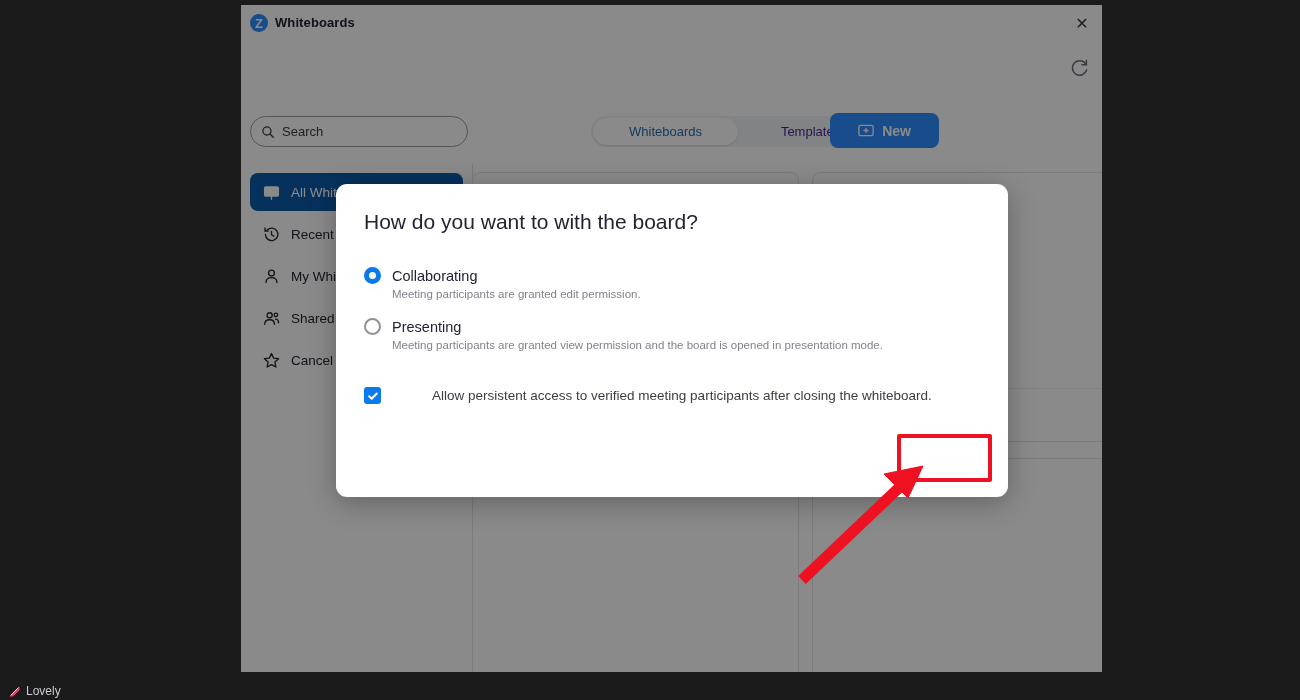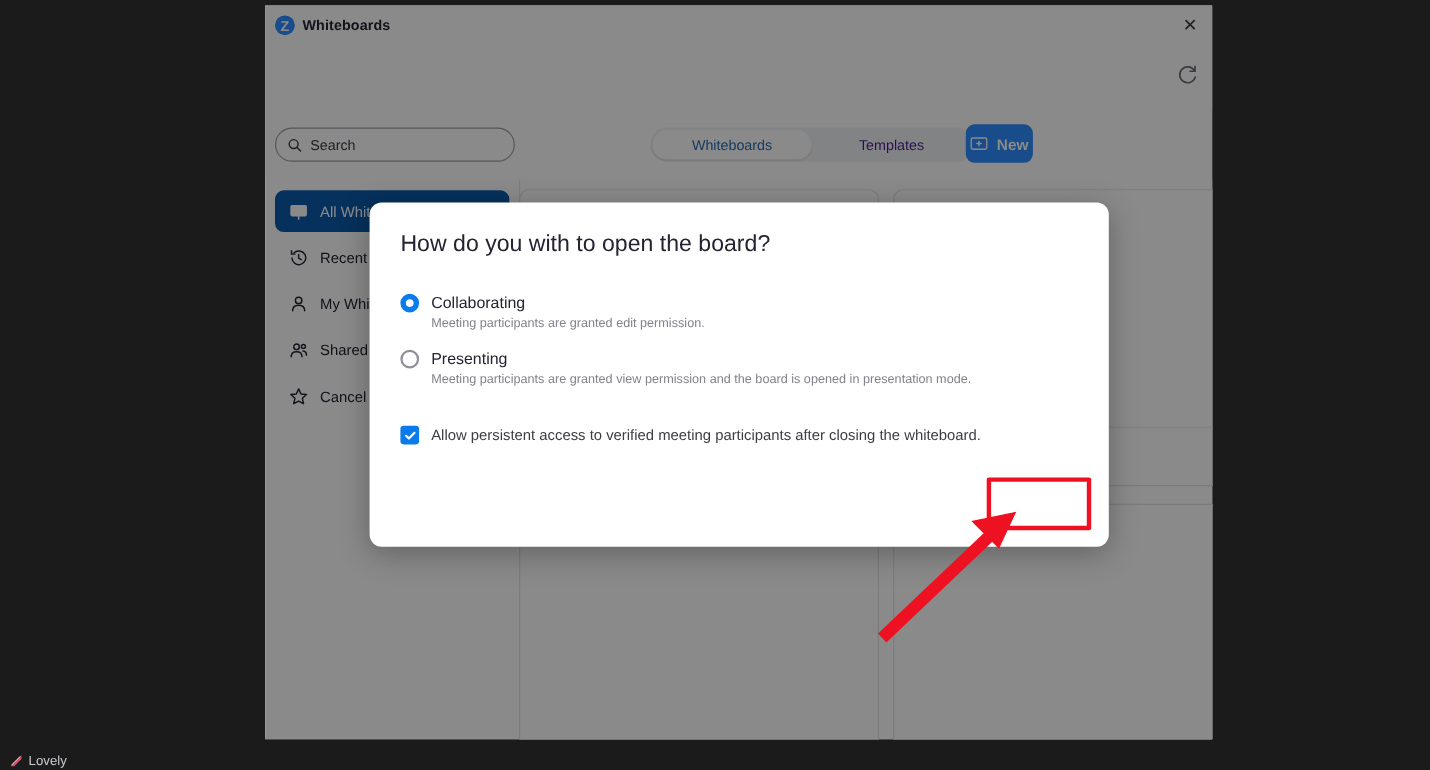--- a/index.html
+++ b/index.html
@@ -68,21 +68,21 @@
   }
   .seg-item {
     flex: 1; height: 27px; border-radius: 14px;
     display: flex; align-items: center; justify-content: center;
     font-size: 13px; color: #4c1d95; cursor: pointer;
   }
   .seg-item.active { background: #ffffff; color: #2b6cb0; box-shadow: 0 1px 2px rgba(0,0,0,.12); }
 
   .new-btn {
     position: absolute; right: 9px; top: 13px;
-    height: 35px; padding: 0 4px; border-radius: 8px;
+    height: 35px; padding: 0 28px; border-radius: 8px;
     background: #2d8cff; color: #fff;
     display: flex; align-items: center; gap: 8px;
     font-size: 14px; font-weight: bold; cursor: pointer; border: none;
   }
   .new-btn .plusbox { width: 16px; height: 14px; flex: none; }
 
   
   .app-body { position: absolute; left: 0; top: 159px; width: 861px; height: 508px; background: #fff; }
   .sidebar { position: absolute; left: 0; top: 0; width: 231px; height: 508px; background: #fff; }
   .divider { position: absolute; left: 231px; top: 0; width: 1px; height: 508px; background: #e0e0e4; }
@@ -138,21 +138,21 @@
   .check-row {
     position: absolute; left: 28px; top: 203px;
     display: flex; align-items: center; gap: 11px;
   }
   .check-mark {
     width: 17px; height: 17px; border-radius: 3px; flex: none;
     background: #0b7aeb; display: flex; align-items: center; justify-content: center;
     cursor: pointer;
   }
   .check-mark svg { width: 12px; height: 12px; display: block; }
-  .check-label { font-size: 13.5px; color: #3c3c43; }
+  .check-label { font-size: 13.5px; color: #3c3c43; margin-left: 40px; }
 
   .modal-foot {
     position: absolute; left: 28px; right: 28px; top: 256px;
     display: flex; align-items: center; justify-content: space-between;
   }
   .foot-note { font-size: 13px; color: #6b6b76; }
   .foot-btns { display: flex; align-items: center; gap: 14px; }
   .btn-cancel {
     height: 36px; padding: 0 22px; border-radius: 8px;
     border: 1px solid #d6d6dc; background: #fff;
@@ -286,21 +286,21 @@
         </div>
         <div class="card" style="left:-1px; top:294px; width:327px; height:270px;"></div>
         <div class="card" style="left:339px; top:294px; width:327px; height:270px;"></div>
       </div>
     </div>
   </div>
 
   <div class="overlay"></div>
 
   <div class="modal">
-    <div class="modal-title">How do you with to open the board?</div>
+    <div class="modal-title">How do you want to with the board?</div>
 
     <div class="radio-row" style="top:83px">
       <div class="radio-main">
         <span class="radio-mark on"></span>
         <span class="radio-label">Collaborating</span>
       </div>
       <div class="radio-desc">Meeting participants are granted edit permission.</div>
     </div>
 
     <div class="radio-row" style="top:134px">

